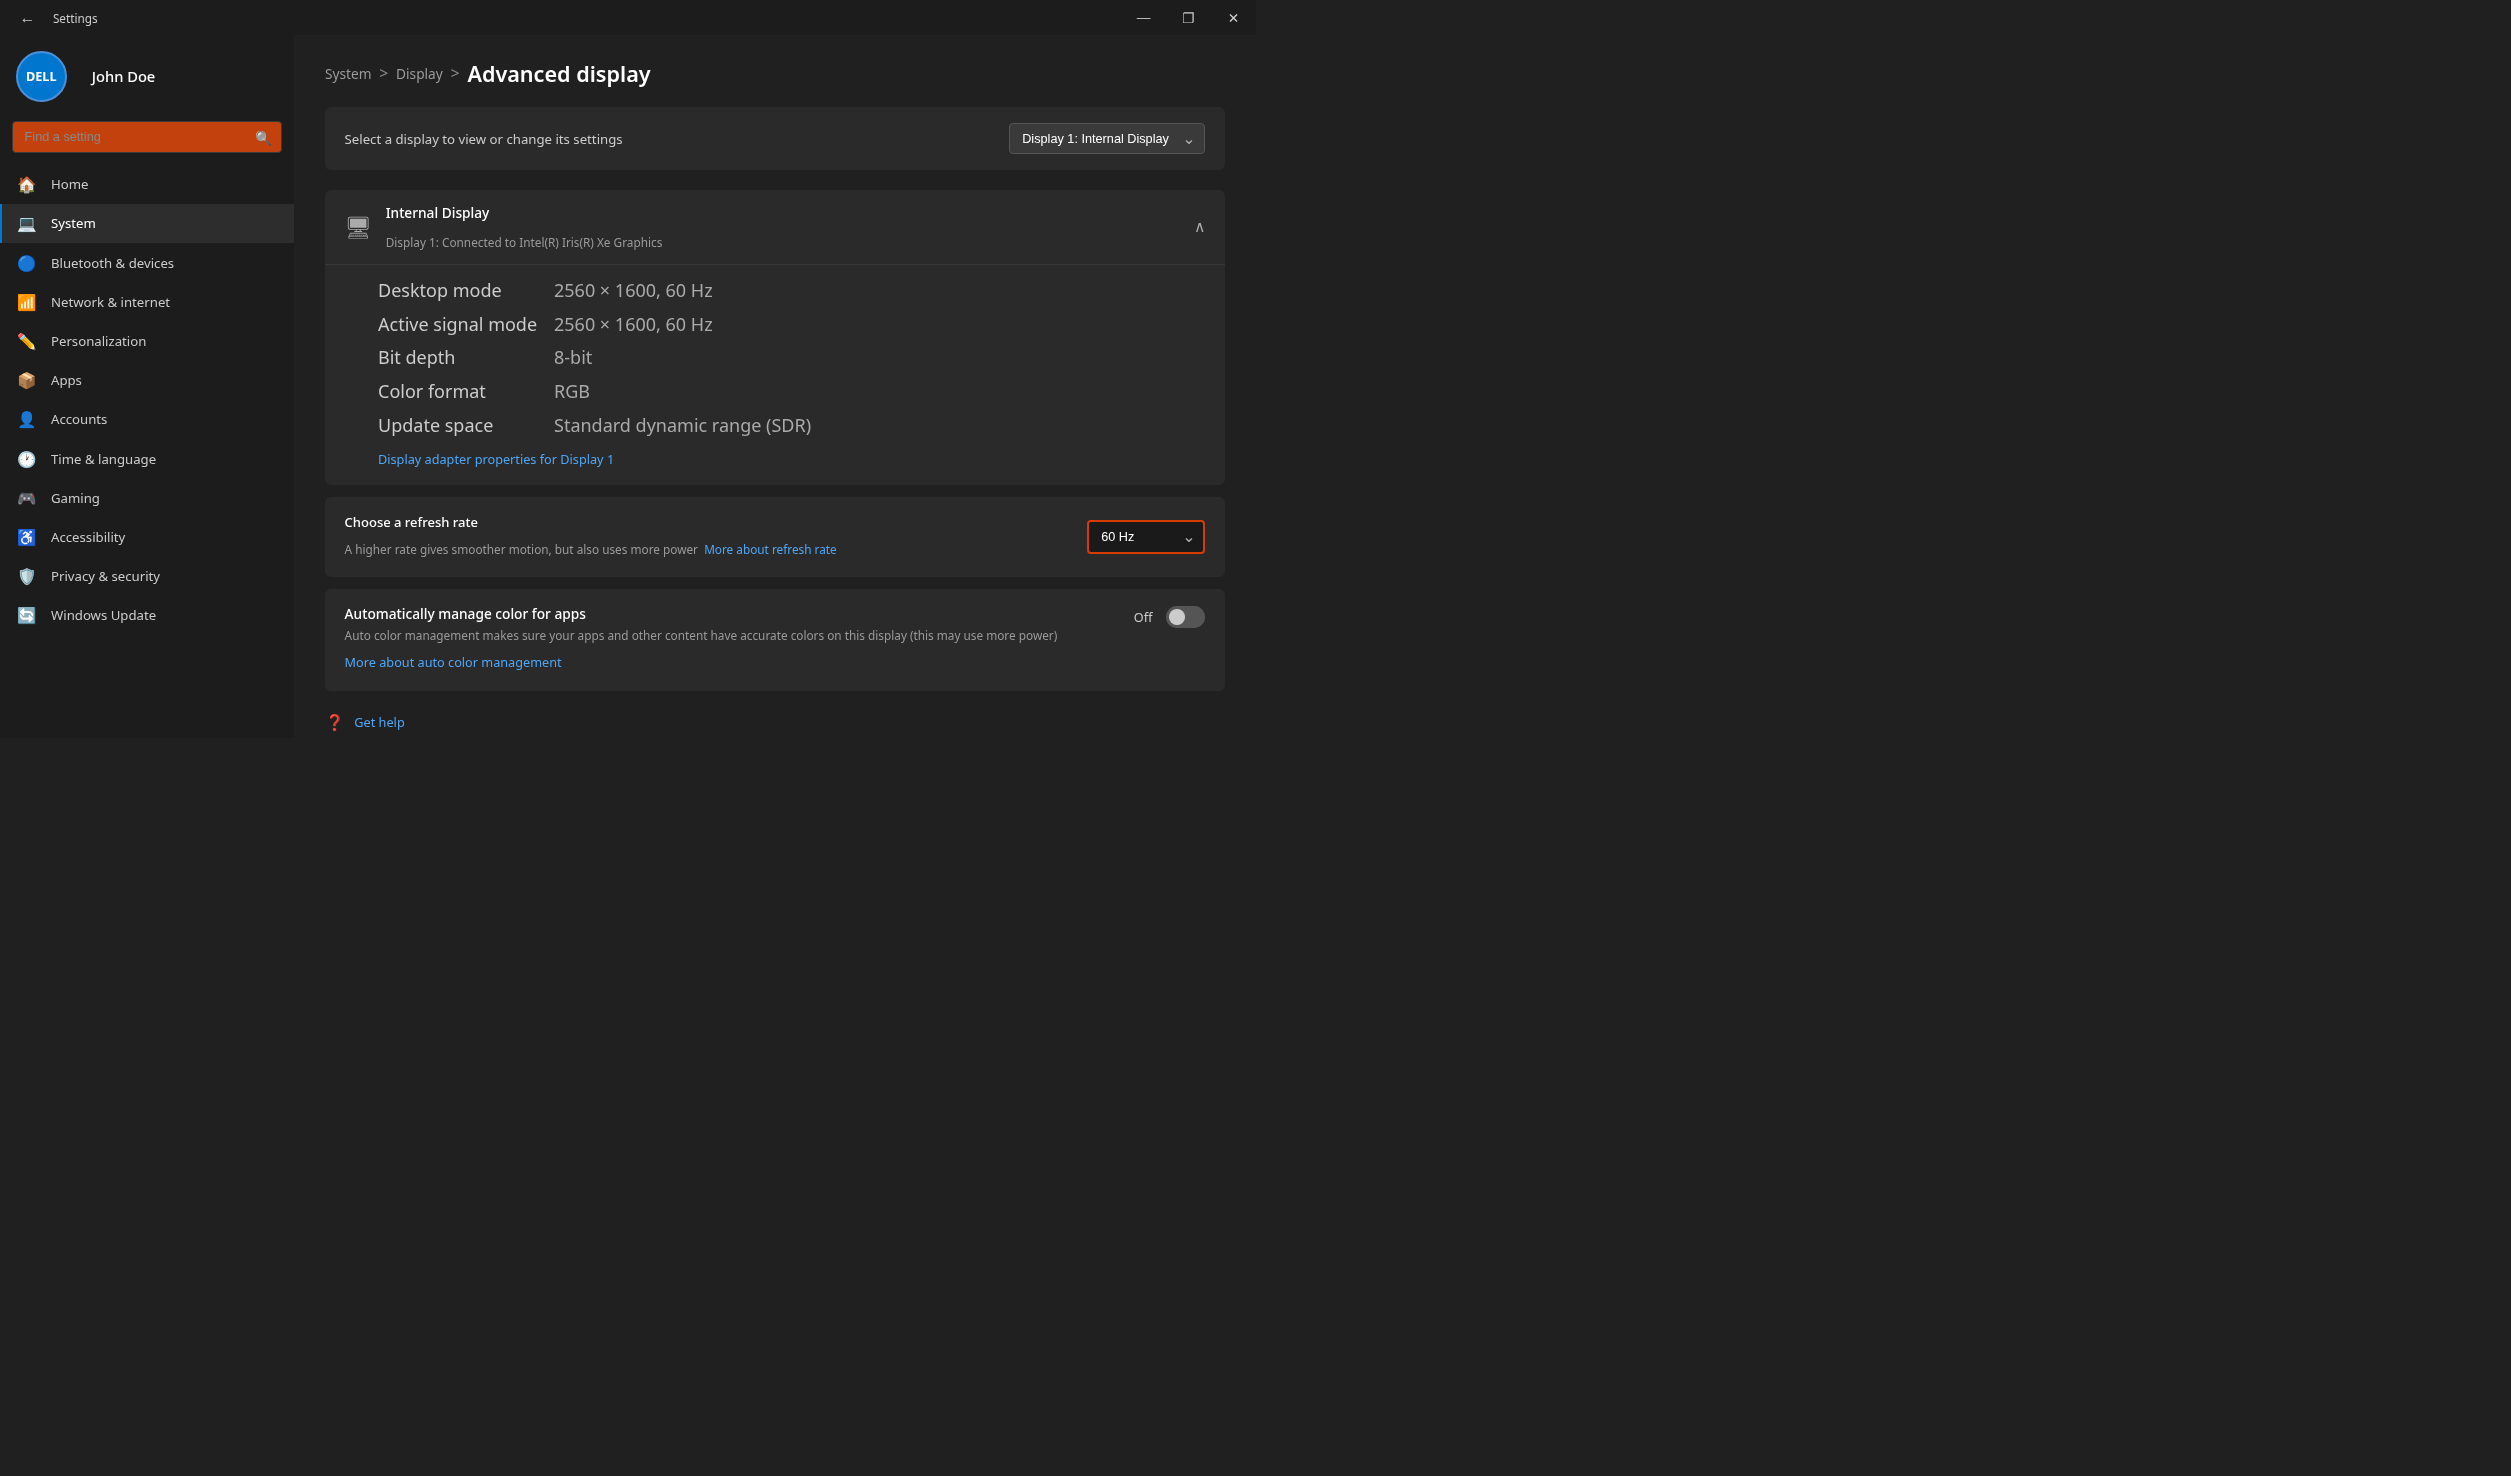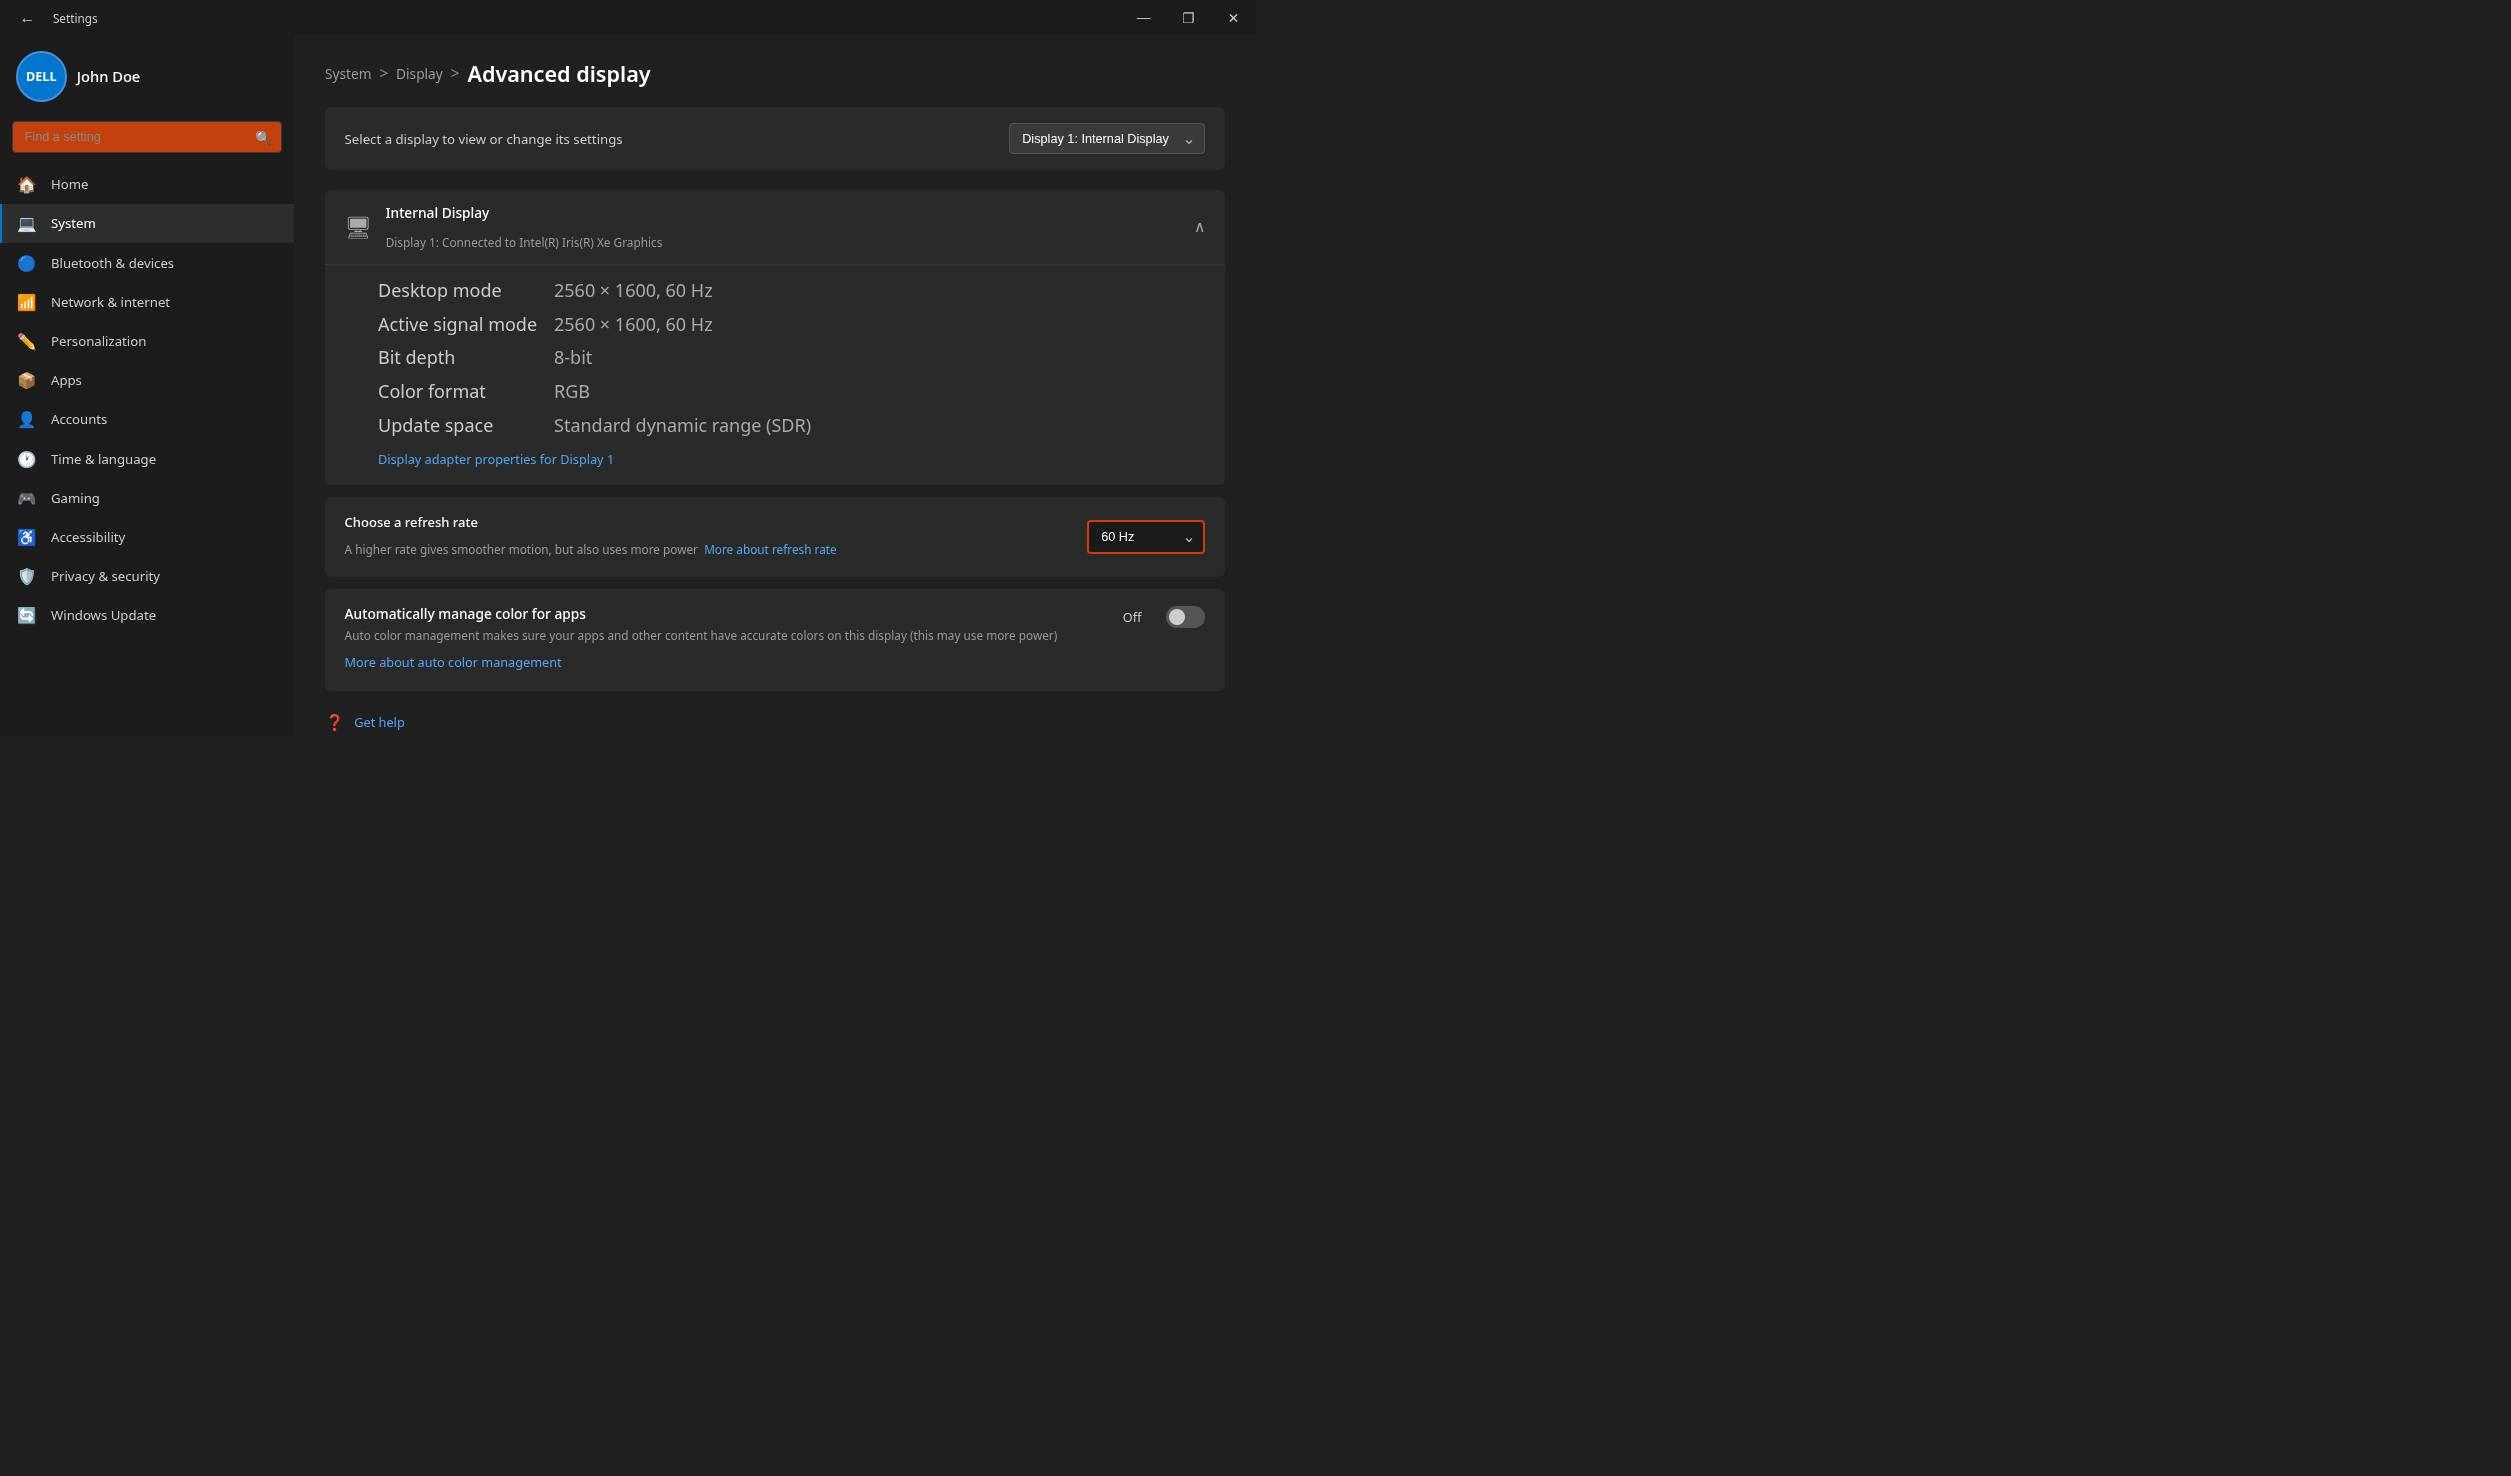--- a/index.html
+++ b/index.html
@@ -70,21 +70,21 @@
       flex-direction: column;
       padding: 0;
       overflow-y: auto;
       flex-shrink: 0;
     }
 
     .user-section {
       padding: 15.7px 15.7px 11.8px;
       display: flex;
       align-items: center;
-      gap: 10px;
+      gap: 25px;
       text-align: center;
     }
     .dell-logo {
       width: 51px;
       height: 51px;
       border-radius: 50%;
       background: #0076CE;
       display: flex;
       align-items: center;
       justify-content: center;
@@ -366,21 +366,21 @@
       margin-bottom: 3.9px;
     }
     .auto-color-desc {
       font-size: 11.8px;
       color: #9a9a9a;
       line-height: 1.5;
     }
     .auto-color-right {
       display: flex;
       align-items: center;
-      gap: 25px;
+      gap: 14px;
       flex-shrink: 0;
       margin-top: 2px;
     }
     .toggle-label {
       font-size: 12.7px;
       color: #cccccc;
     }
     .toggle {
       width: 39px;
       height: 21.6px;

